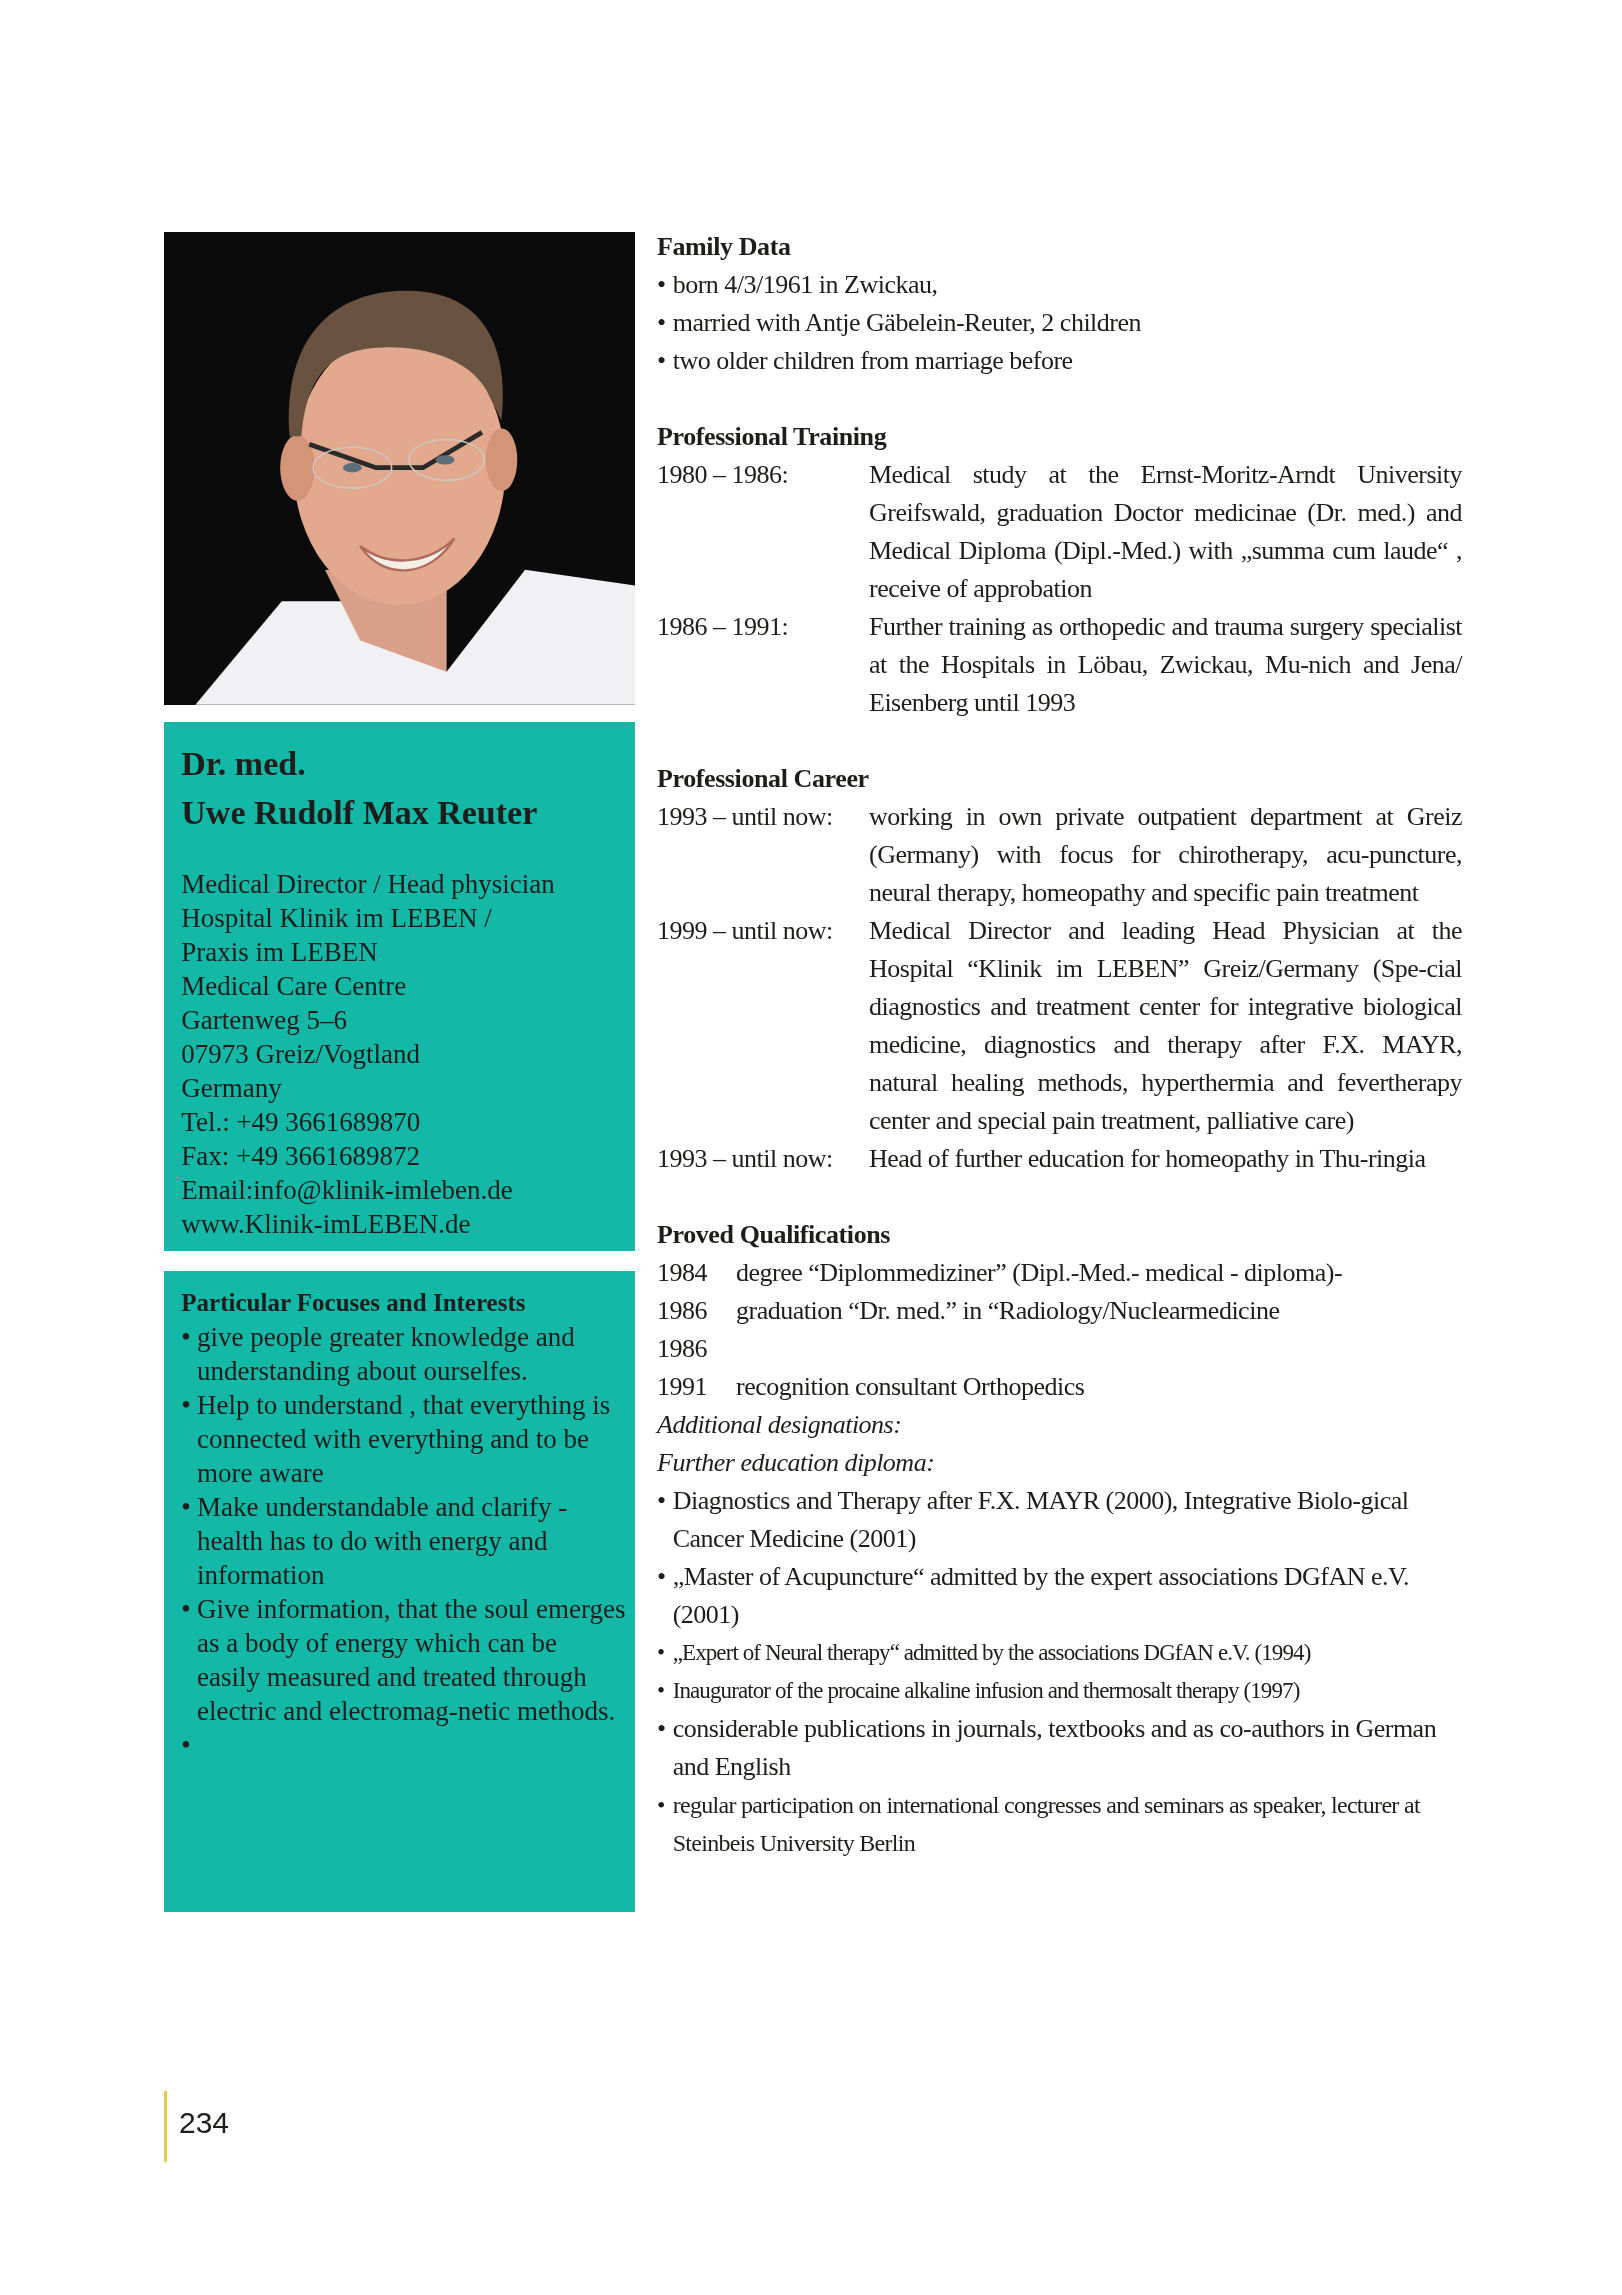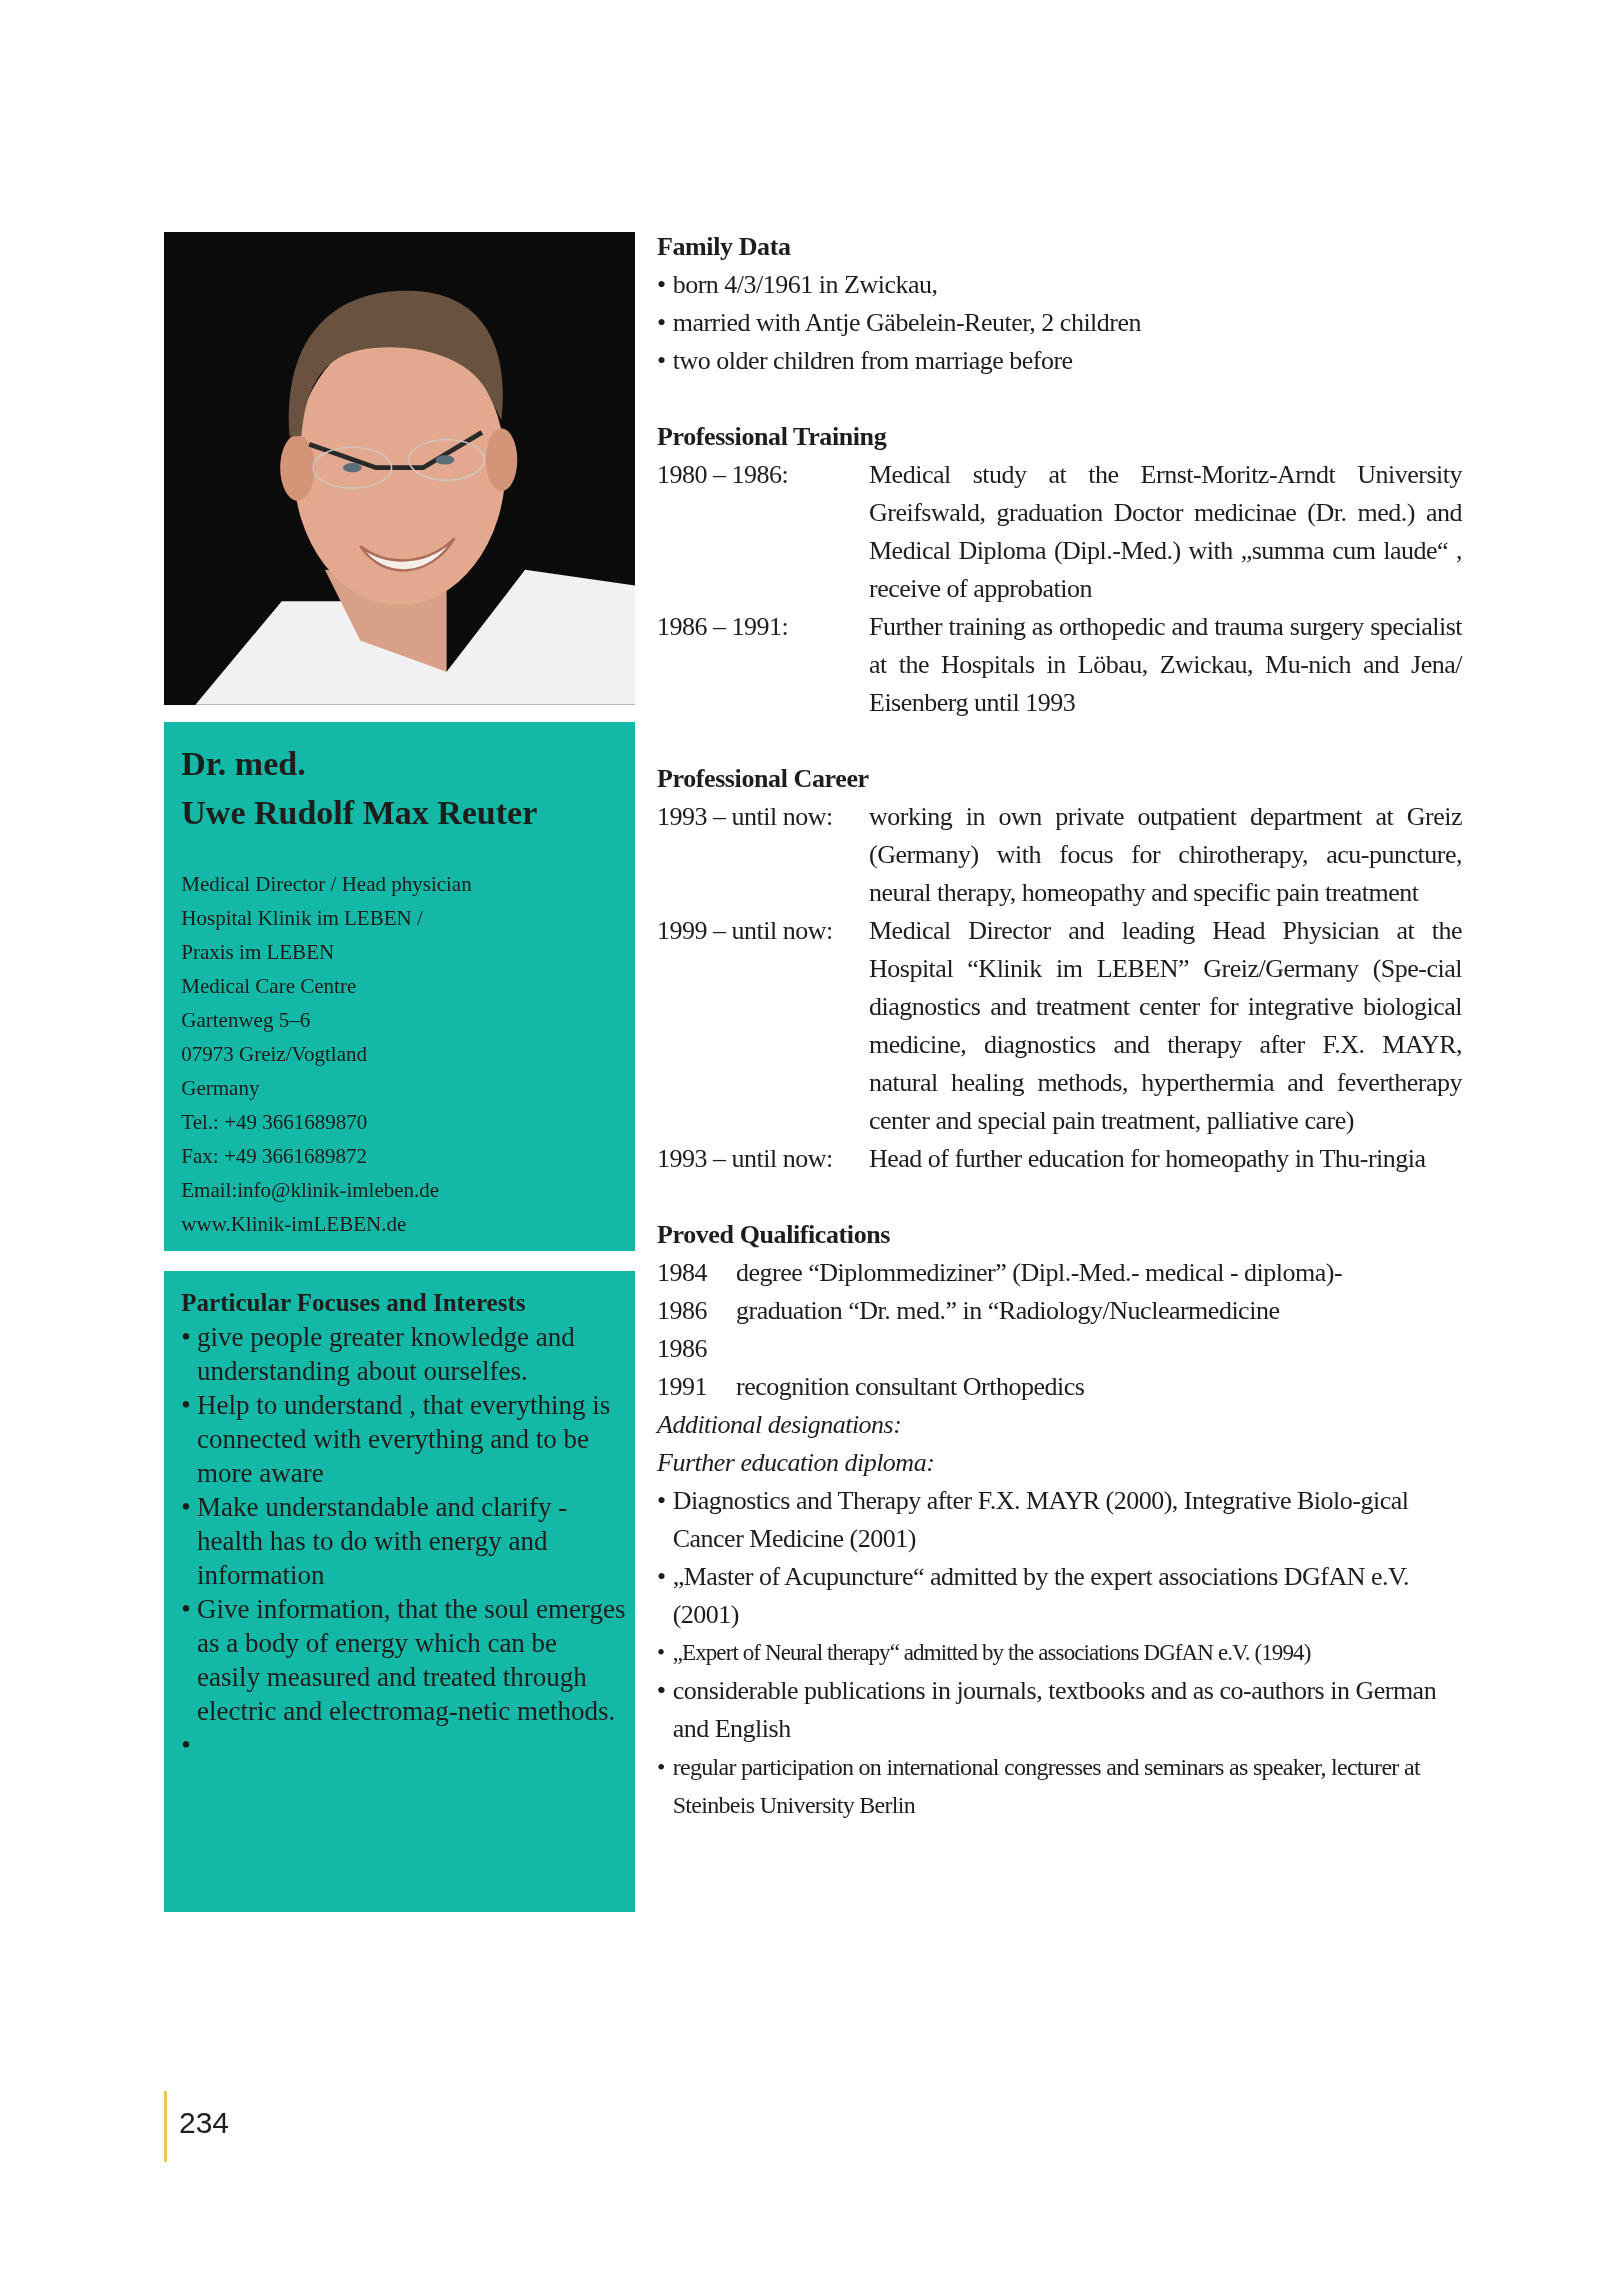--- a/index.html
+++ b/index.html
@@ -13,21 +13,21 @@
     background: #0c0b0b; overflow: hidden;
   }
   .photo svg { width: 100%; height: 100%; display: block; }
   .contact-box {
     position: absolute; left: 164px; top: 722px; width: 471px; height: 529px;
     background: #14b8a6; box-sizing: border-box; padding: 17.3px 0 0 17.3px;
   }
   .contact-box .name {
     font-weight: bold; font-size: 34px; line-height: 49px; margin: 0;
   }
-  .contact-box .lines { margin-top: 30px; font-size: 21px; line-height: 34px; }
+  .contact-box .lines { margin-top: 30px; font-size: 27px; line-height: 34px; }
   .contact-box .lines div { white-space: nowrap; }
   .interest-box {
     position: absolute; left: 164px; top: 1271px; width: 471px; height: 641px;
     background: #14b8a6; box-sizing: border-box; padding: 14px 9.4px 0 17.3px;
   }
   .interest-box h3 {
     margin: 0; font-size: 25px; font-weight: bold; line-height: 35px;
   }
   .interest-box ul { list-style: none; margin: 0; padding: 0; }
   .interest-box li {
@@ -175,21 +175,21 @@
       <span class="yr">1991</span>
       <span>recognition consultant Orthopedics</span>
     </div>
 
     <div class="italic">Additional designations:</div>
 
     <div class="italic">Further education diploma:</div>
     <div class="bullet"><span class="b">•</span><span>Diagnostics and Therapy after F.X. MAYR (2000), Integrative Biolo-gical Cancer Medicine (2001)</span></div>
     <div class="bullet"><span class="b">•</span><span>„Master of Acupuncture“ admitted by the expert associations DGfAN e.V.  (2001)</span></div>
     <div class="bullet xsmall"><span class="b">•</span><span>„Expert of Neural therapy“ admitted by the associations DGfAN e.V.  (1994)</span></div>
-    <div class="bullet xsmall"><span class="b">•</span></div>
+    <div class="bullet xsmall"><span class="b">•</span><span>Inaugurator of the procaine alkaline infusion and thermosalt therapy (1997)</span></div>
     <div class="bullet"><span class="b">•</span><span>considerable publications in journals, textbooks and as co-authors in German and English</span></div>
     <div class="bullet small"><span class="b">•</span><span>regular participation on international congresses and seminars as speaker, lecturer at Steinbeis University Berlin</span></div>
   </div>
 </div>
 
 <div class="page-bar"></div>
 <div class="page-num">234</div>
 
 
 </body></html>

